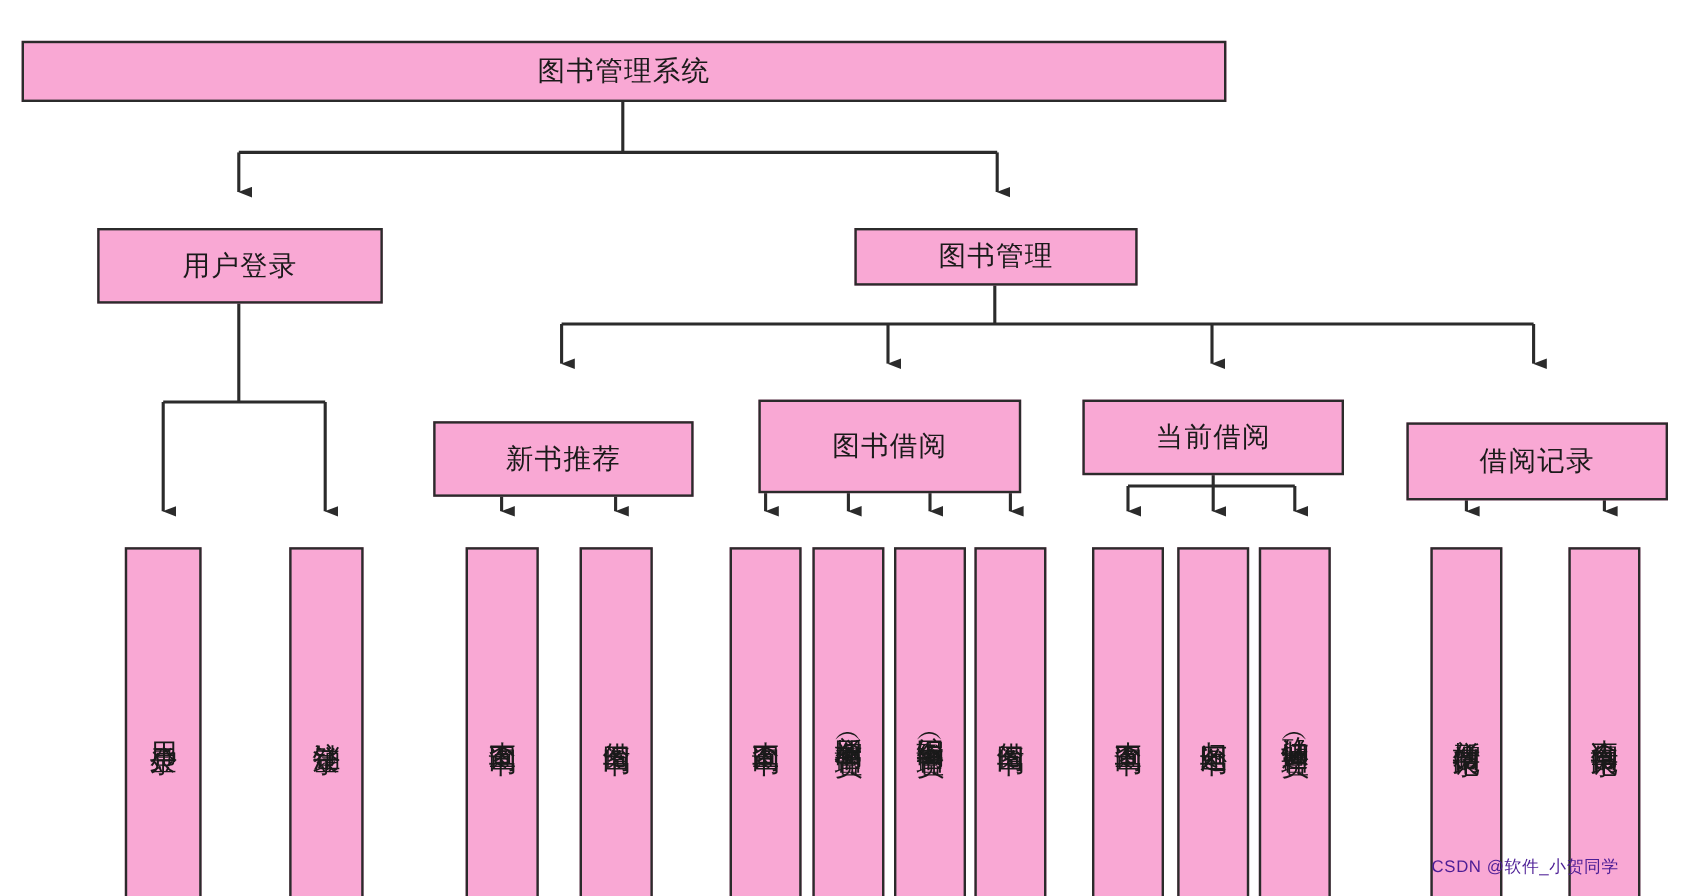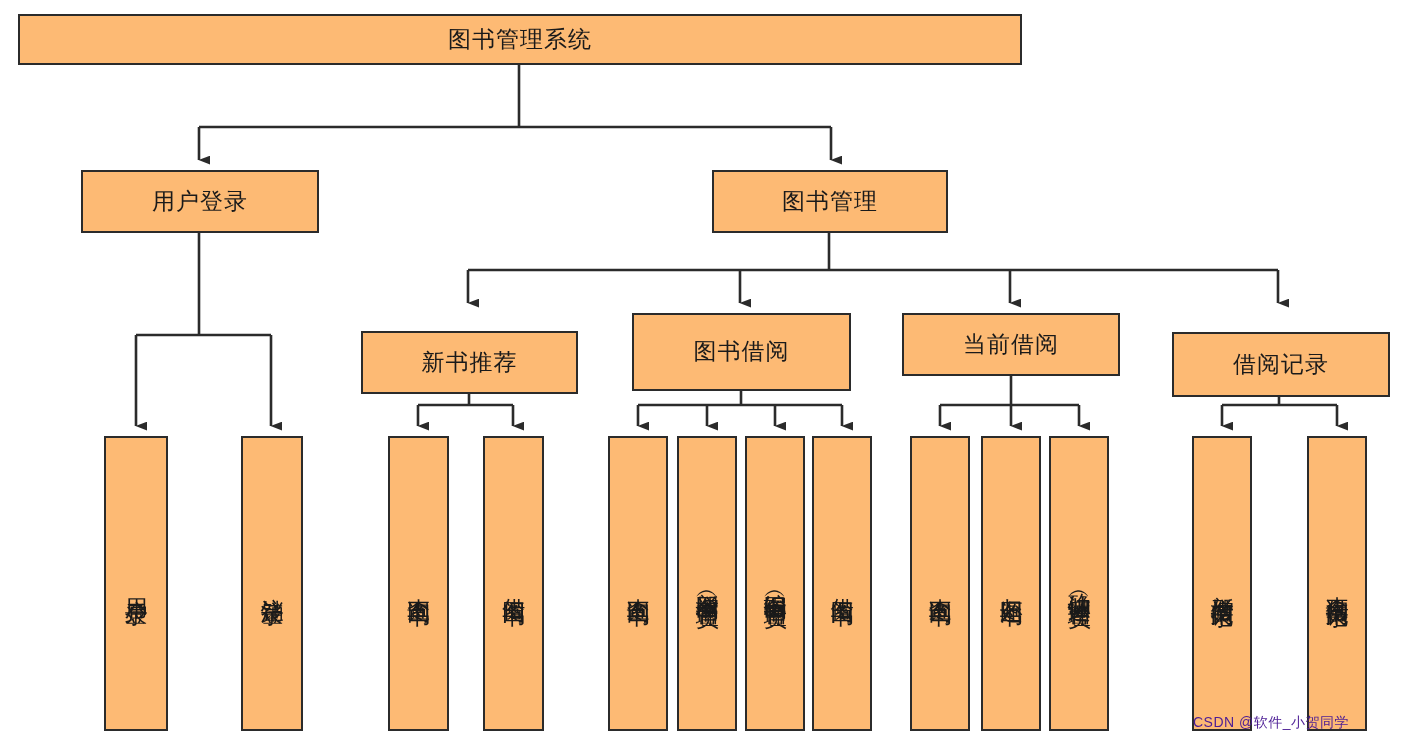--- a/index.html
+++ b/index.html
@@ -22,26 +22,27 @@
     position: absolute;
     left: 0;
     top: 0;
     width: 1405px;
     height: 747px;
     pointer-events: none;
   }
   .node {
     position: absolute;
     box-sizing: border-box;
-    background: #fdba74;
+    background: #f9a8d4;
     border: 2px solid #2b2b2b;
     display: flex;
     align-items: center;
     justify-content: center;
     color: #1a1a1a;
+    margin-top: 20px;
   }
   .node-h {
     font-size: 23px;
     letter-spacing: 1px;
     line-height: 1.2;
     white-space: nowrap;
   }
   .node-v {
     writing-mode: vertical-rl;
     text-orientation: upright;
@@ -119,21 +120,21 @@
     </g>
   </svg>
 
   <div class="node node-h" style="left:18px; top:14px; width:1004px; height:51px;">
     <span>图书管理系统</span>
   </div>
 
   <div class="node node-h" style="left:81px; top:170px; width:238px; height:63px;">
     <span>用户登录</span>
   </div>
-  <div class="node node-h" style="left:712px; top:170px; width:236px; height:63px;">
+  <div class="node node-h" style="left:712px; top:170px; width:236px; height:48px;">
     <span>图书管理</span>
   </div>
 
   <div class="node node-h" style="left:361px; top:331px; width:217px; height:63px;">
     <span>新书推荐</span>
   </div>
   <div class="node node-h" style="left:632px; top:313px; width:219px; height:78px;">
     <span>图书借阅</span>
   </div>
   <div class="node node-h" style="left:902px; top:313px; width:218px; height:63px;">

